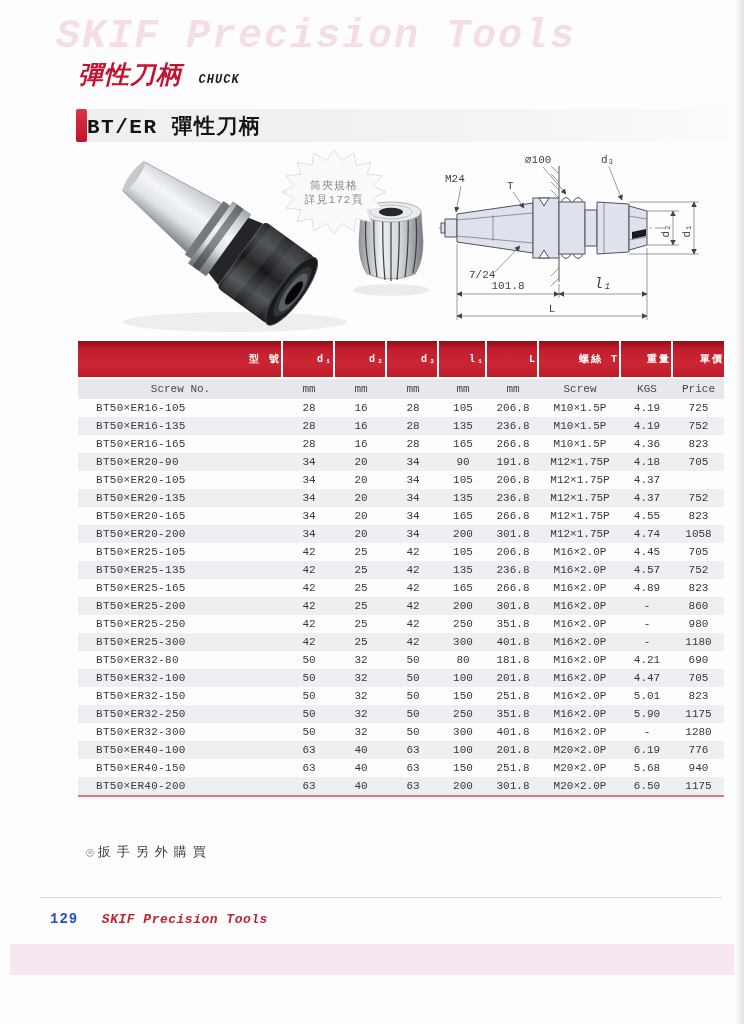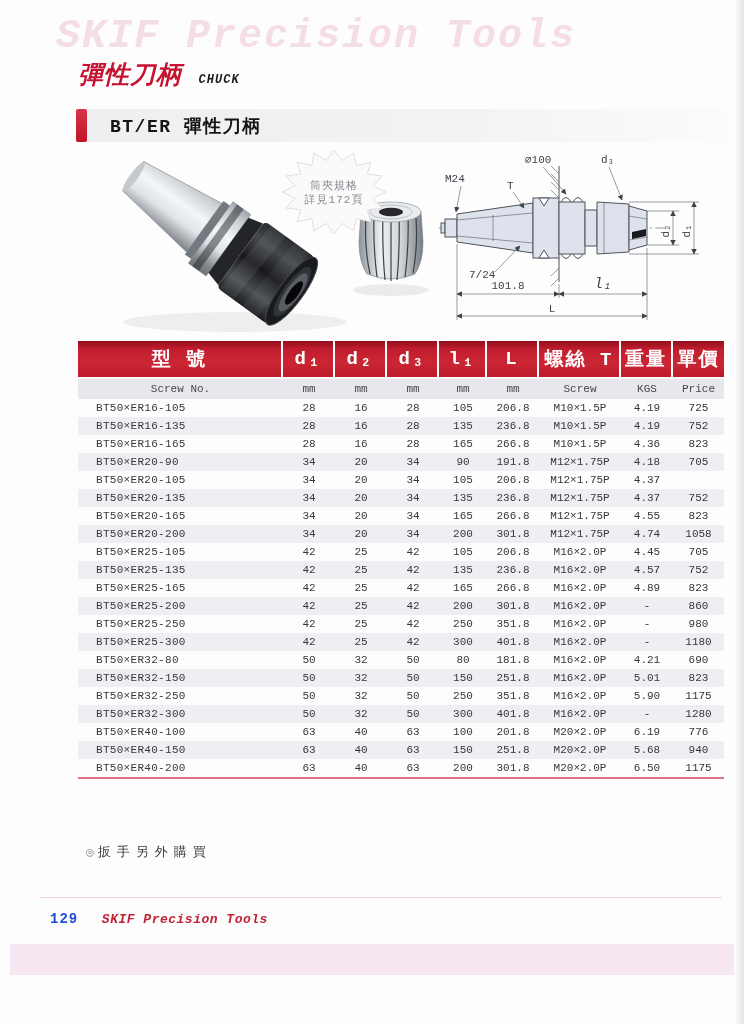--- a/index.html
+++ b/index.html
@@ -12,39 +12,39 @@
   .watermark{position:absolute;left:56px;top:14px;font-size:40px;font-weight:bold;
         font-style:italic;letter-spacing:2px;color:#f4dee3;white-space:nowrap;}
   .series-row{position:absolute;left:78px;top:58px;white-space:nowrap;}
   .series-zh{font-size:25px;font-weight:bold;font-style:italic;color:#c41230;letter-spacing:1px;}
   .series-en{font-size:12px;font-weight:bold;font-style:italic;color:#1c1c1c;margin-left:7px;letter-spacing:1px;}
   .section-band{position:absolute;left:76px;top:109px;width:650px;height:33px;
         background:linear-gradient(to right,#efeef0 0%,#f3f2f3 55%,rgba(250,249,250,.4) 100%);
         display:flex;align-items:center;}
   .accent-bar{width:11px;height:33px;background:linear-gradient(180deg,#d8354a,#c01426);
         border-radius:2px;flex:0 0 auto;}
-  .section-title{font-size:18px;font-weight:bold;color:#141414;margin-left:23px;letter-spacing:1.5px;}
+  .section-title{font-size:21px;font-weight:bold;color:#141414;letter-spacing:1.5px;}
 
   
   .photo-svg{position:absolute;left:85px;top:150px;}
   .starburst-svg{position:absolute;left:276px;top:150px;}
   .star-text{font-size:11px;fill:#8b8791;letter-spacing:1px;}
   .drawing-svg{position:absolute;left:433px;top:150px;}
   .drawing-svg text{font-size:11px;fill:#3f434a;}
   .drawing-svg .dim-big{font-size:15px;font-style:italic;}
   .dline{stroke:#4d525b;stroke-width:1;fill:none;}
   .dthin{stroke:#6a707a;stroke-width:.7;fill:none;}
   .dbody{fill:#dde2ec;stroke:#4d525b;stroke-width:1;}
 
   
   .spec-table{position:absolute;left:78px;top:341px;width:646px;border-collapse:separate;
         border-spacing:0;table-layout:fixed;border-bottom:2px solid #dd747e;}
   .spec-table th,.spec-table td{padding:0;margin:0;}
   .row-zh th{height:36px;background:linear-gradient(180deg,#8e0f1d 0%,#c11d2d 22%,#cb2634 60%,#bd1b2a 100%);
-        color:#fff;font-size:19px;font-weight:bold;text-align:center;border-right:2px solid #fdfdfd;letter-spacing:2px;}
+        color:#fff;font-size:10px;font-weight:bold;text-align:right;border-right:2px solid #fdfdfd;letter-spacing:2px;}
   .row-zh th:last-child{border-right:none;}
   .row-units th{height:20px;background:#e7e8ec;color:#46464c;font-size:11px;font-weight:normal;
         text-align:center;border-top:2px solid #fdfdfd;}
   .spec-table tbody td{height:18px;font-size:11px;color:#37373b;text-align:center;}
   .spec-table tbody tr:nth-child(even) td{background:#edeff3;}
   .spec-table tbody td.c-type{text-align:left;padding-left:18px;letter-spacing:.3px;}
 
   
   .note{position:absolute;left:86px;top:843px;font-size:13px;color:#3a3a3e;letter-spacing:6px;}
   .note .bullet{color:#9a9aa0;letter-spacing:0;margin-right:4px;}
@@ -402,20 +402,31 @@
           <td>50</td>
           <td>32</td>
           <td>50</td>
           <td>80</td>
           <td>181.8</td>
           <td>M16×2.0P</td>
           <td>4.21</td>
           <td>690</td>
         </tr>
         <tr>
+          <td class="c-type">BT50×ER32-100</td>
+          <td>50</td>
+          <td>32</td>
+          <td>50</td>
+          <td>100</td>
+          <td>201.8</td>
+          <td>M16×2.0P</td>
+          <td>4.47</td>
+          <td>705</td>
+        </tr>
+        <tr>
           <td class="c-type">BT50×ER32-150</td>
           <td>50</td>
           <td>32</td>
           <td>50</td>
           <td>150</td>
           <td>251.8</td>
           <td>M16×2.0P</td>
           <td>5.01</td>
           <td>823</td>
         </tr>

